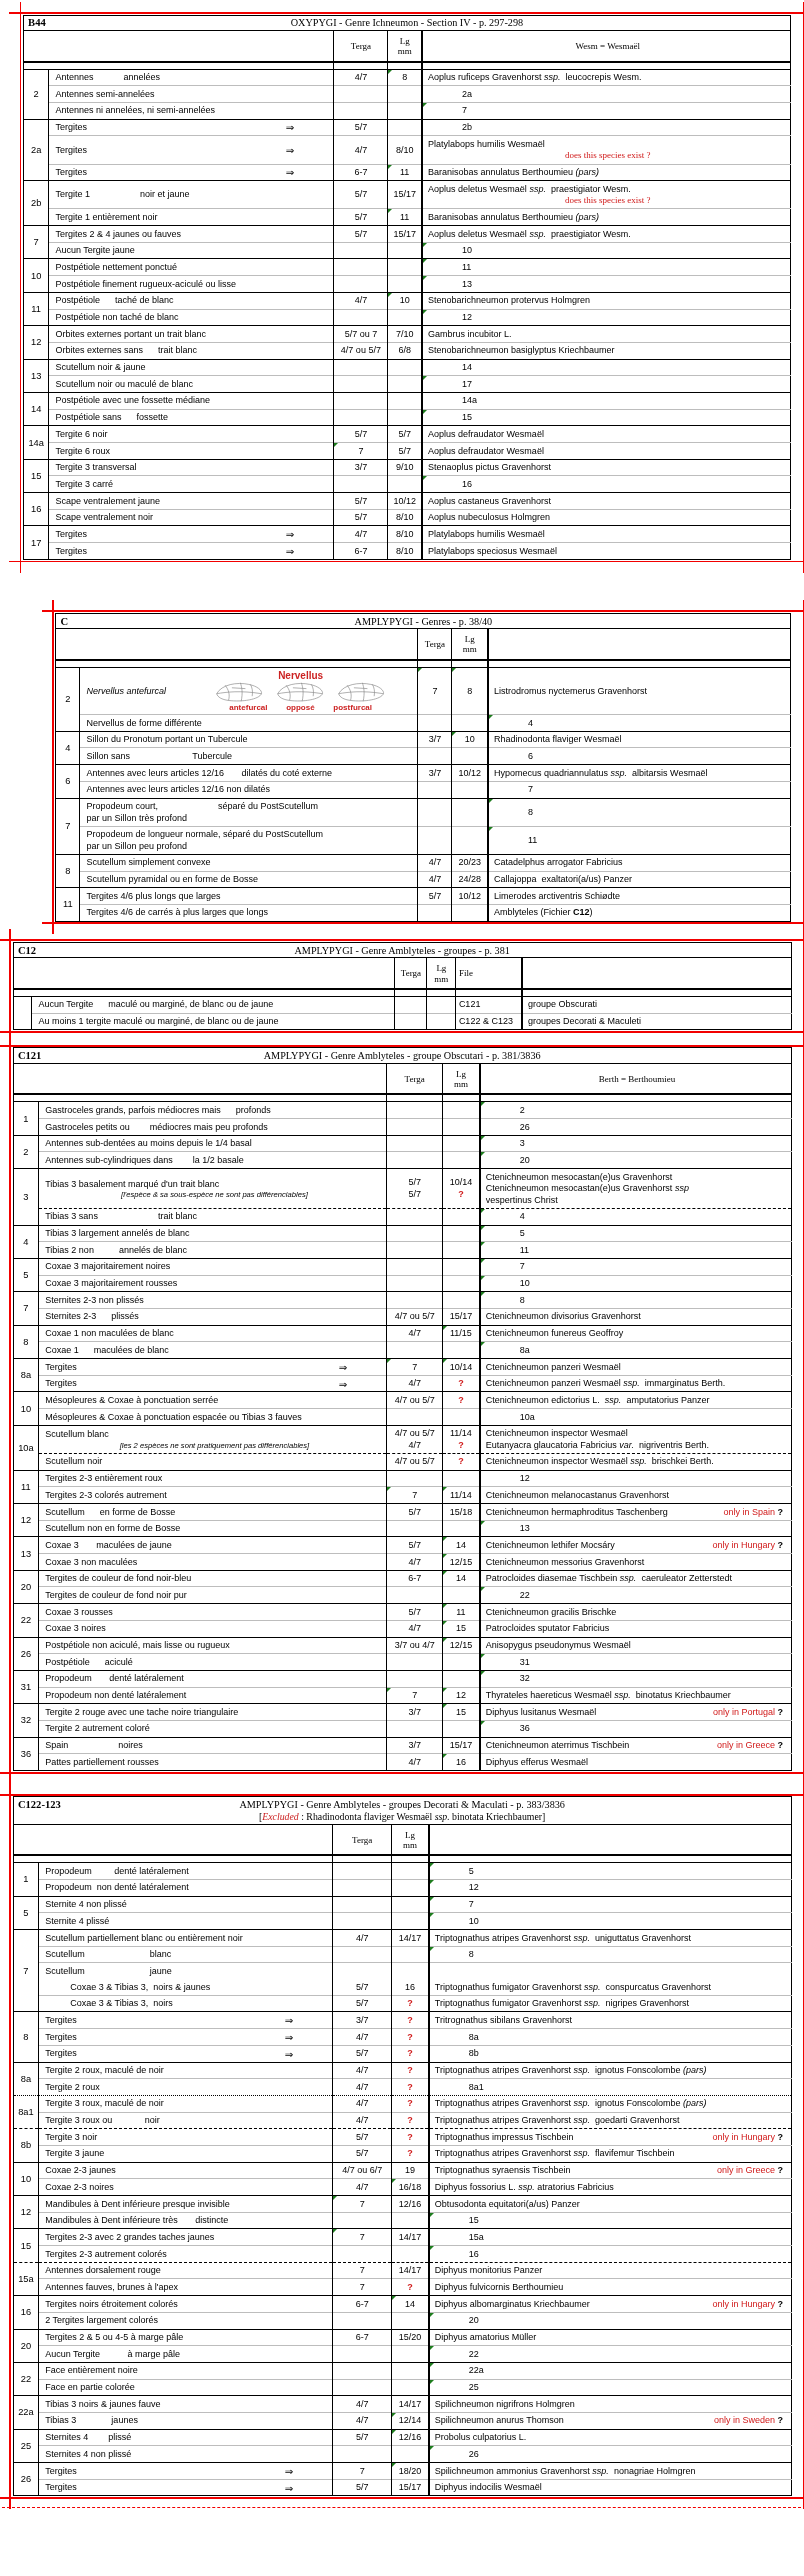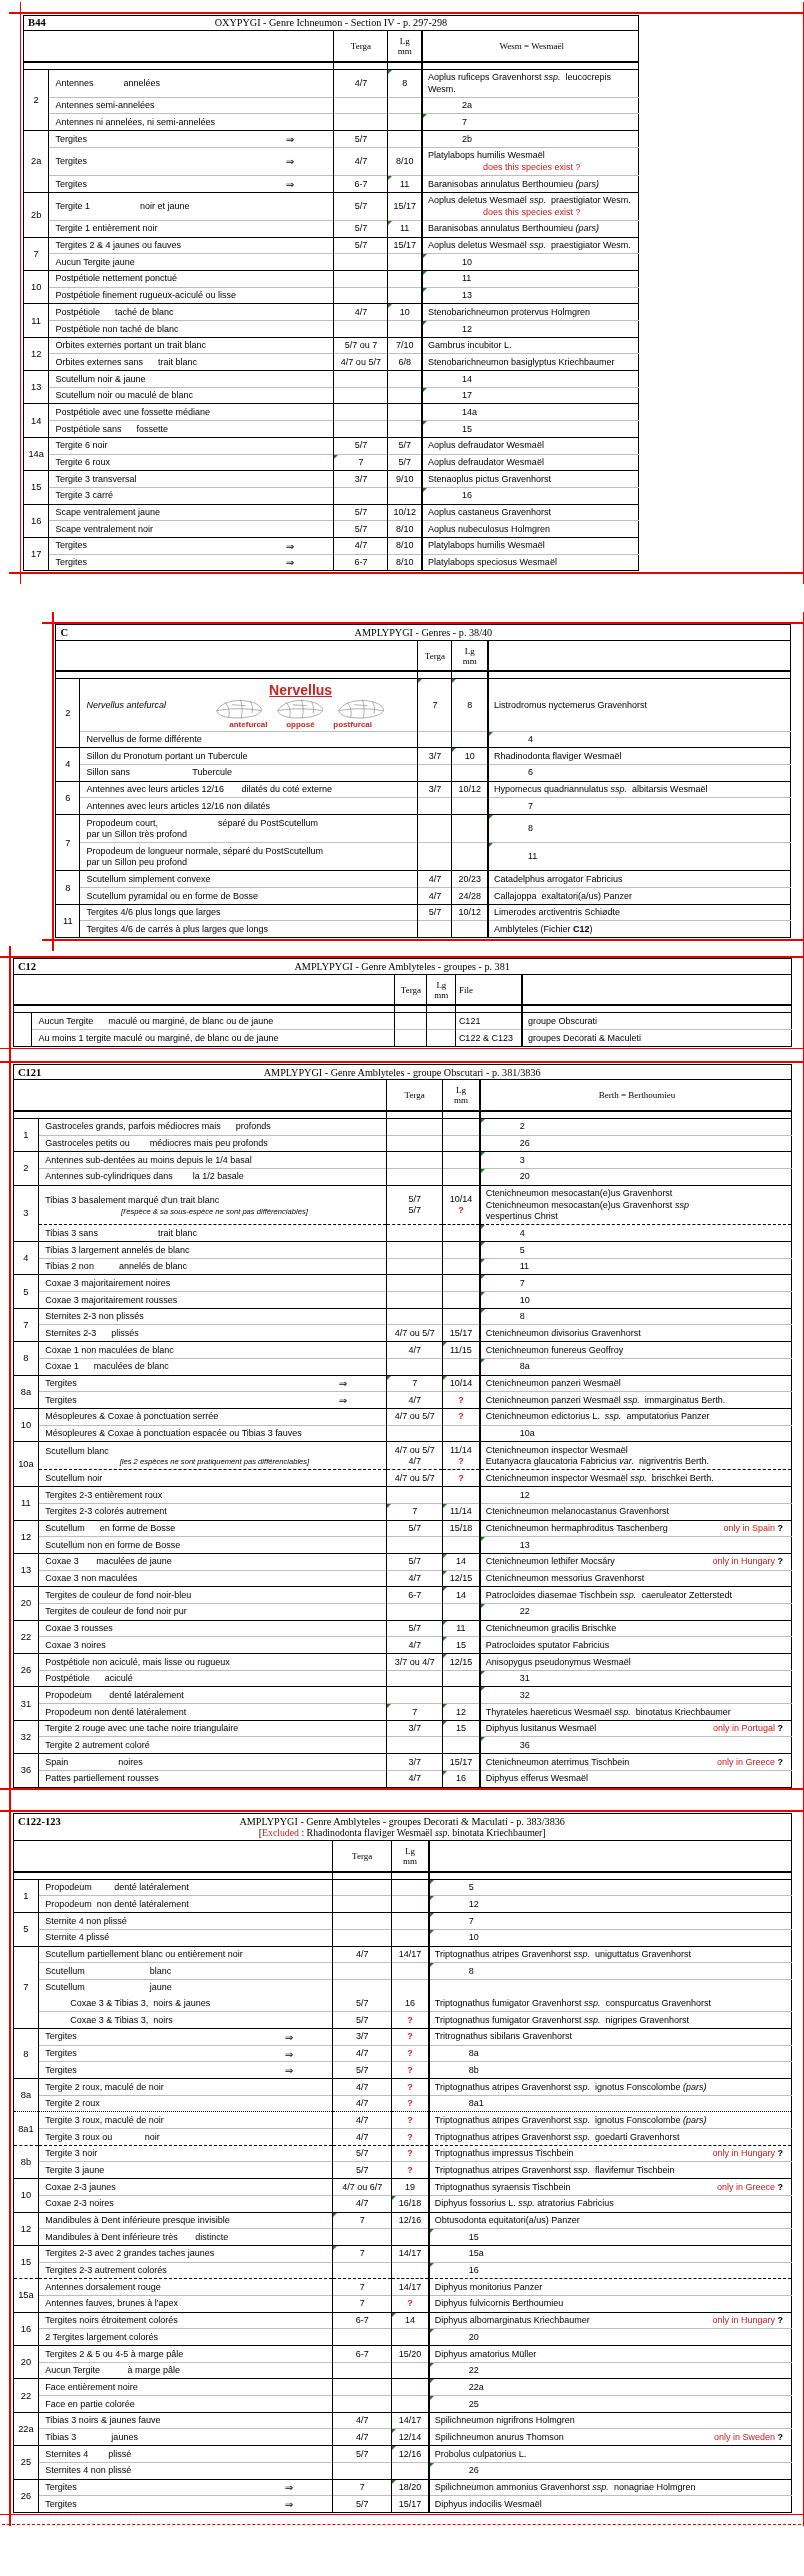--- a/index.html
+++ b/index.html
@@ -8,67 +8,67 @@
   .sheet{position:relative;background:#fff;padding:2.5px 3.4px;display:block;}
   
   .sheet::before,.sheet::after{content:"";position:absolute;top:-10.2px;bottom:-10.2px;width:1.7px;background:#f20000;}
   .sheet::before{left:0;} .sheet::after{right:0;}
   .hx{position:absolute;left:-10.2px;right:-10.2px;height:1.7px;background:#f20000;}
   .hxt{top:0;} .hxb{bottom:0;}
   table.grid{border-collapse:collapse;table-layout:fixed;border:1.4px solid #000;background:#fff;}
   td{padding:2.5px 2.5px 1.7px 2.5px;vertical-align:middle;font-size:9px;overflow:hidden;}
   .line{line-height:11.5px;white-space:pre-wrap;}
   
-  .s0{margin-left:19.5px;} .s0 table{width:616px;}
+  .s0{margin-left:19.5px;} .s0 table{width:768px;}
   .s1{margin-left:52px;} .s1 table{width:736px;}
   .s2,.s3,.s4{margin-left:9.3px;} .s2 table,.s3 table,.s4 table{width:779px;}
   .s0 col.c-num{width:25.5px}.s0 col.c-crit{width:285px}.s0 col.c-terga{width:54px}.s0 col.c-lg{width:34px}
   .s1 col.c-num{width:24px}.s1 col.c-crit{width:338px}.s1 col.c-terga{width:34px}.s1 col.c-lg{width:36px}
   .s2 col.c-num{width:18.7px}.s2 col.c-crit{width:363px}.s2 col.c-terga{width:32px}.s2 col.c-lg{width:29px}.s2 col.c-file{width:66px}
   .s3 col.c-num{width:25.5px}.s3 col.c-crit{width:348px}.s3 col.c-terga{width:56px}.s3 col.c-lg{width:37px}
   .s4 col.c-num{width:25.5px}.s4 col.c-crit{width:294px}.s4 col.c-terga{width:59px}.s4 col.c-lg{width:37px}
   
   tr.title td{border-bottom:1.7px solid #000;position:relative;padding:1.7px 3.4px;font-family:"Liberation Serif",serif;}
   .code{position:absolute;left:4.2px;top:1.7px;font-weight:bold;font-size:10.6px;}
   .ttl{text-align:center;font-size:10.2px;}
   .sub{text-align:center;font-size:9.8px;margin-top:0.8px;}
-  .exc{color:#cc2222;}
+  .exc{color:#cc2222;font-style:italic;}
   
   tr.head td{border-bottom:2.5px double #000;height:25.5px;}
   .hc{font-family:"Liberation Serif",serif;font-size:9px;text-align:center;line-height:10.2px;}
   tr.sp td{height:6px;padding:0;border-top:none;}
   
   td.gnum{border-right:0.8px solid #000;text-align:center;font-size:9.3px;padding:0 0.8px;}
   td.crit{position:relative;padding-left:6px;}
   td.terga,td.lg{border-left:0.8px solid #000;text-align:center;}
   td.file{border-left:0.8px solid #000;text-align:left;}
   td.res{border-left:2.5px double #000;padding-left:5.1px;}
   tr.gfirst td{border-top:1.4px solid #000;}
   tr.inner td{border-top:0.8px solid #bdbdbd;}
   tr.sep-dashdot td{border-top:1.2px dashed #000;}
   tr.sep-dot td{border-top:1.2px dotted #000;}
   tr.sep-none td{border-top:none;}
   .ref .line{padding-left:34px;}
   .q{color:#d01818;font-weight:bold;}
-  .red{color:#d01818;}
+  .red{color:#d01818;font-family:Liberation Serif, serif;}
   .al-c{text-align:center;}
   .al-r{padding-right:13.6px;}
   .it{font-style:italic;}
   .sm{font-size:7.6px;line-height:9.3px;}
   .arr{position:absolute;right:39px;top:50%;transform:translateY(-50%);font-size:10.2px;}
   .note{float:right;color:#d01818;padding-right:5.1px;}
   .note b{color:#000;}
   
   .mk{position:relative;}
   .mk::before{content:"";position:absolute;left:0;top:0;border-style:solid;border-width:4.2px 4.2px 0 0;border-color:#1e7d1e transparent transparent transparent;}
   
   .figrow{display:flex;align-items:center;}
   .figlabel{width:100px;flex:none;font-style:italic;}
   .nerv{flex:1;text-align:center;}
-  .nerv-top{color:#cc2222;font-weight:bold;font-size:14px;display:block;text-decoration:underline;}
+  .nerv-top{color:#cc2222;font-weight:bold;font-size:10px;display:block;}
   .wings{display:flex;justify-content:center;gap:12px;align-items:center;}
   .wlabels{display:flex;justify-content:center;gap:18.7px;color:#cc2222;font-weight:bold;font-size:8px;}
   .gap{width:100%;}
   .g0{height:48px}.g1{height:15.3px}.g2{height:12px}.g3{height:20.4px}
   .pbreak{margin:8.5px 0 1.7px 1.7px;width:799px;border-top:1.7px dashed #f20000;height:3.4px;}
 </style>
 </head>
 <body>
 
 <div id="page">

